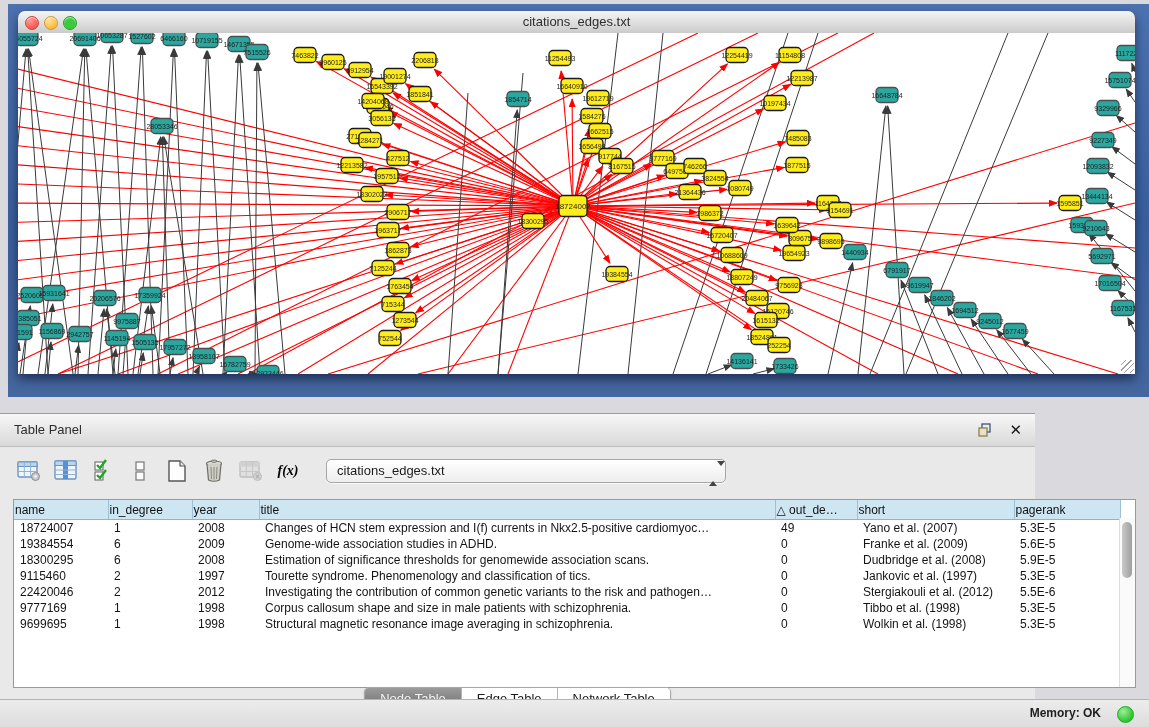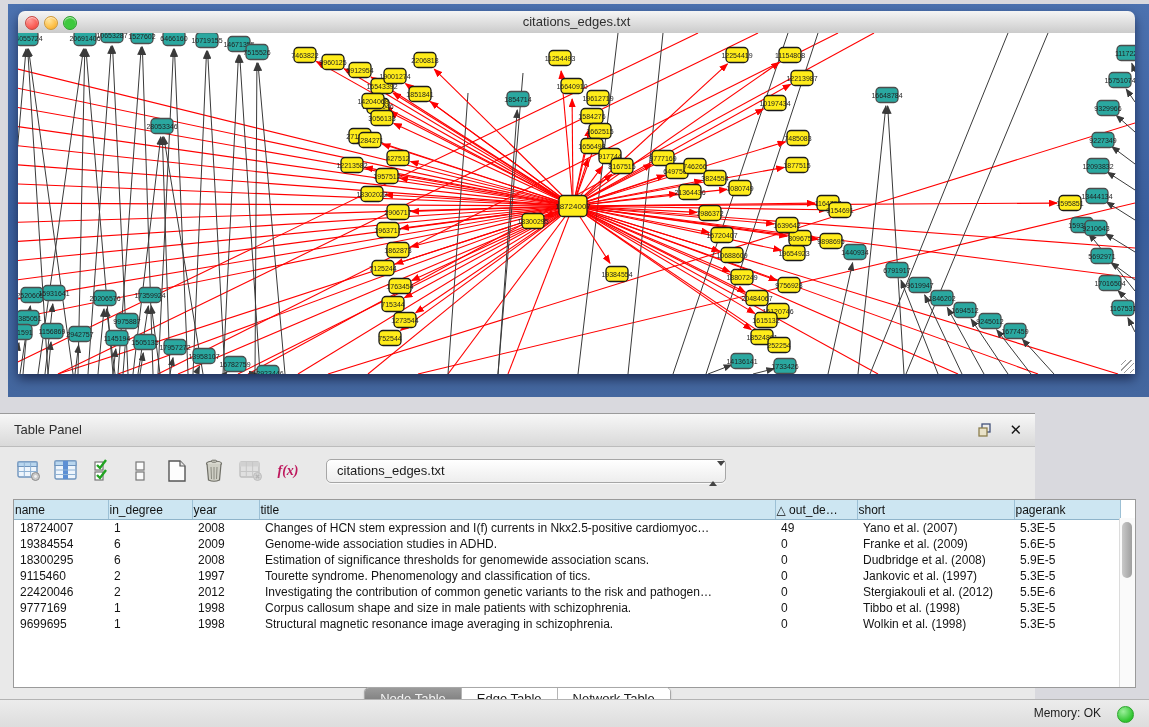--- a/index.html
+++ b/index.html
@@ -26,21 +26,21 @@
   
   .table-panel{position:absolute;top:397px;left:0;width:1035px;height:303px;background:#e9e9e9;margin-top:16px;}
   .panel-header{height:32px;background:linear-gradient(#f7f7f7,#d9d9d9);
                 border-top:1px solid #9b9b9b;border-bottom:1px solid #bcbcbc;position:relative;}
   .panel-header .ptitle{position:absolute;left:14px;line-height:32px;font-size:13px;color:#2e2e2e;}
   .float-ic{position:absolute;right:42px;top:8px;width:16px;height:16px;}
   .close-ic{position:absolute;right:13px;top:6px;font-size:15px;font-weight:bold;color:#141414;line-height:20px;cursor:default;}
 
   .toolbar{position:absolute;top:43px;left:16px;height:30px;display:flex;align-items:center;gap:11px;}
   .tbtn{width:26px;height:26px;display:flex;align-items:center;justify-content:center;}
-  .fx{font-family:"Liberation Serif","DejaVu Serif",serif;font-style:italic;font-weight:bold;font-size:14px;color:#be185d;}
+  .fx{font-family:"Liberation Serif","DejaVu Serif",serif;font-style:italic;font-weight:bold;font-size:14px;color:#000000;}
   .dropdown{margin-left:14px;width:388px;height:22px;background:linear-gradient(#ffffff,#ededed);
             border:1px solid #a6a6a6;border-radius:5px;position:relative;
             font-size:13px;line-height:22px;padding-left:10px;color:#1c1c1c;box-shadow:0 1px 1px rgba(255,255,255,.8);}
   .stepper{position:absolute;right:7px;top:3px;width:9px;height:16px;}
   .stepper .up{width:0;height:0;border-left:4px solid transparent;border-right:4px solid transparent;border-bottom:5px solid #444;margin-bottom:3px;}
   .stepper .dn{width:0;height:0;border-left:4px solid transparent;border-right:4px solid transparent;border-top:5px solid #444;}
 
   .table-wrap{position:absolute;left:13px;top:86px;width:1121px;height:187px;
               background:#fff;border:1px solid #9a9a9a;overflow:hidden;}
   table.grid{border-collapse:collapse;table-layout:fixed;width:1106px;font-size:12px;color:#141414;}
@@ -53,21 +53,21 @@
 
   .tabsbar{position:absolute;left:0;top:273px;width:100%;height:30px;display:flex;justify-content:center;align-items:flex-start;padding-top:1px;}
   .seg{display:flex;height:21px;border:1px solid #a8a8a8;border-radius:5px;overflow:hidden;background:#fff;box-shadow:0 1px 2px rgba(0,0,0,.18);}
   .seg .tab{padding:0 15px;font-size:13px;line-height:21px;color:#1b1b1b;background:#fff;}
   .seg .tab + .tab{border-left:1px solid #b5b5b5;}
   .seg .tab.sel{background:linear-gradient(#9b9b9b,#6f6f6f);color:#f3f3f3;border-left:none;}
 
   
   .statusbar{position:absolute;bottom:0;left:0;width:1149px;height:27px;
              background:linear-gradient(#ececec,#dddddd);border-top:1px solid #b3b3b3;}
-  .mem{position:absolute;right:48px;line-height:26px;font-size:12px;color:#1e1e1e;}
+  .mem{position:absolute;right:48px;line-height:26px;font-size:12px;color:#1e1e1e;font-weight:bold;}
   .dot{position:absolute;right:15px;top:6px;width:15px;height:15px;border-radius:50%;
        background:radial-gradient(circle at 35% 30%,#9bf09b,#2fc52f 70%);border:1px solid #28a428;}
 </style>
 </head>
 <body>
 
 <div class="desktop">
   <div class="netwin">
     <div class="titlebar">
       <span class="light red"></span>

